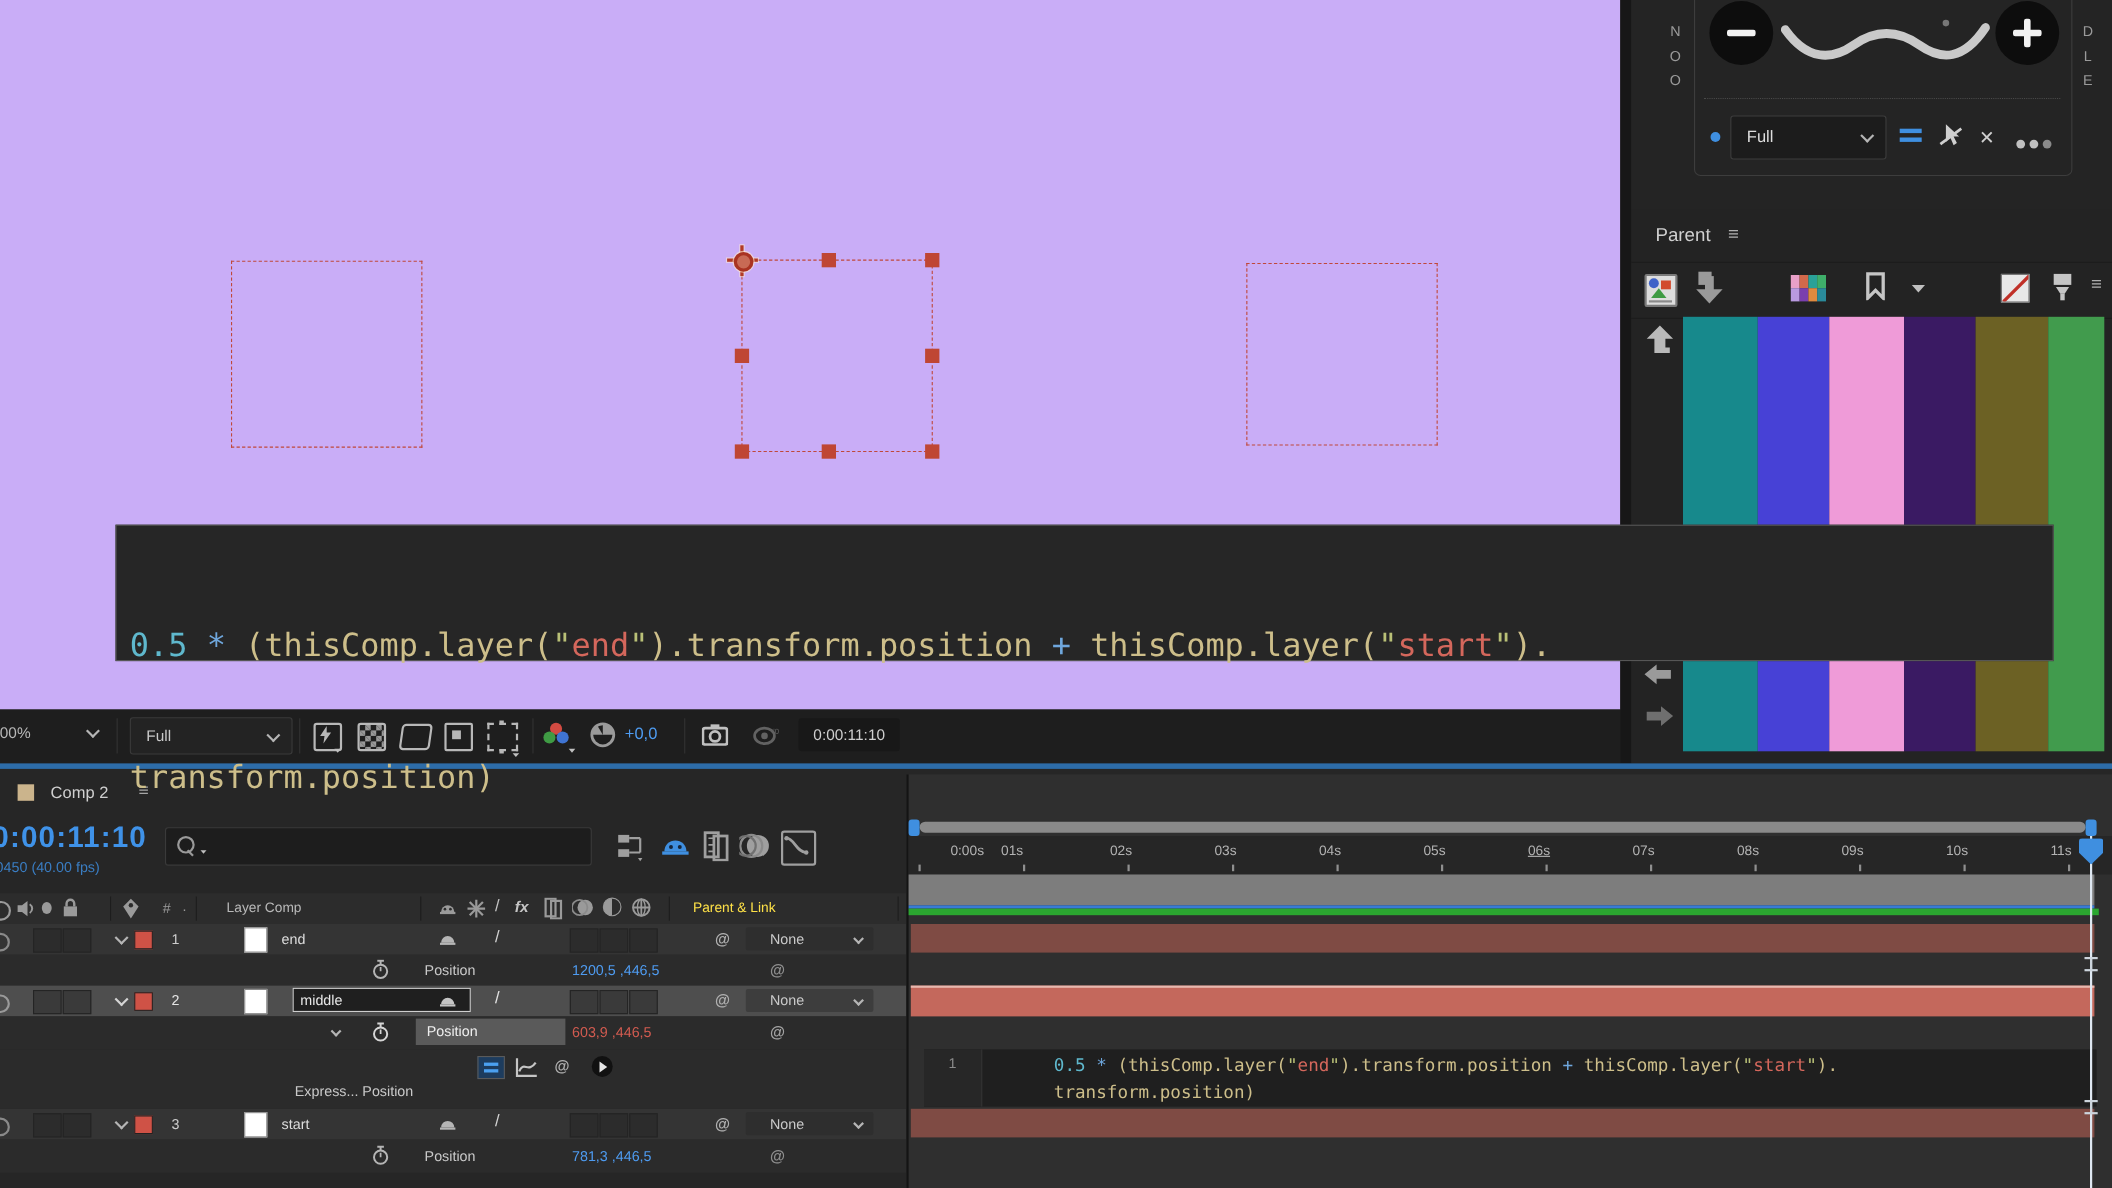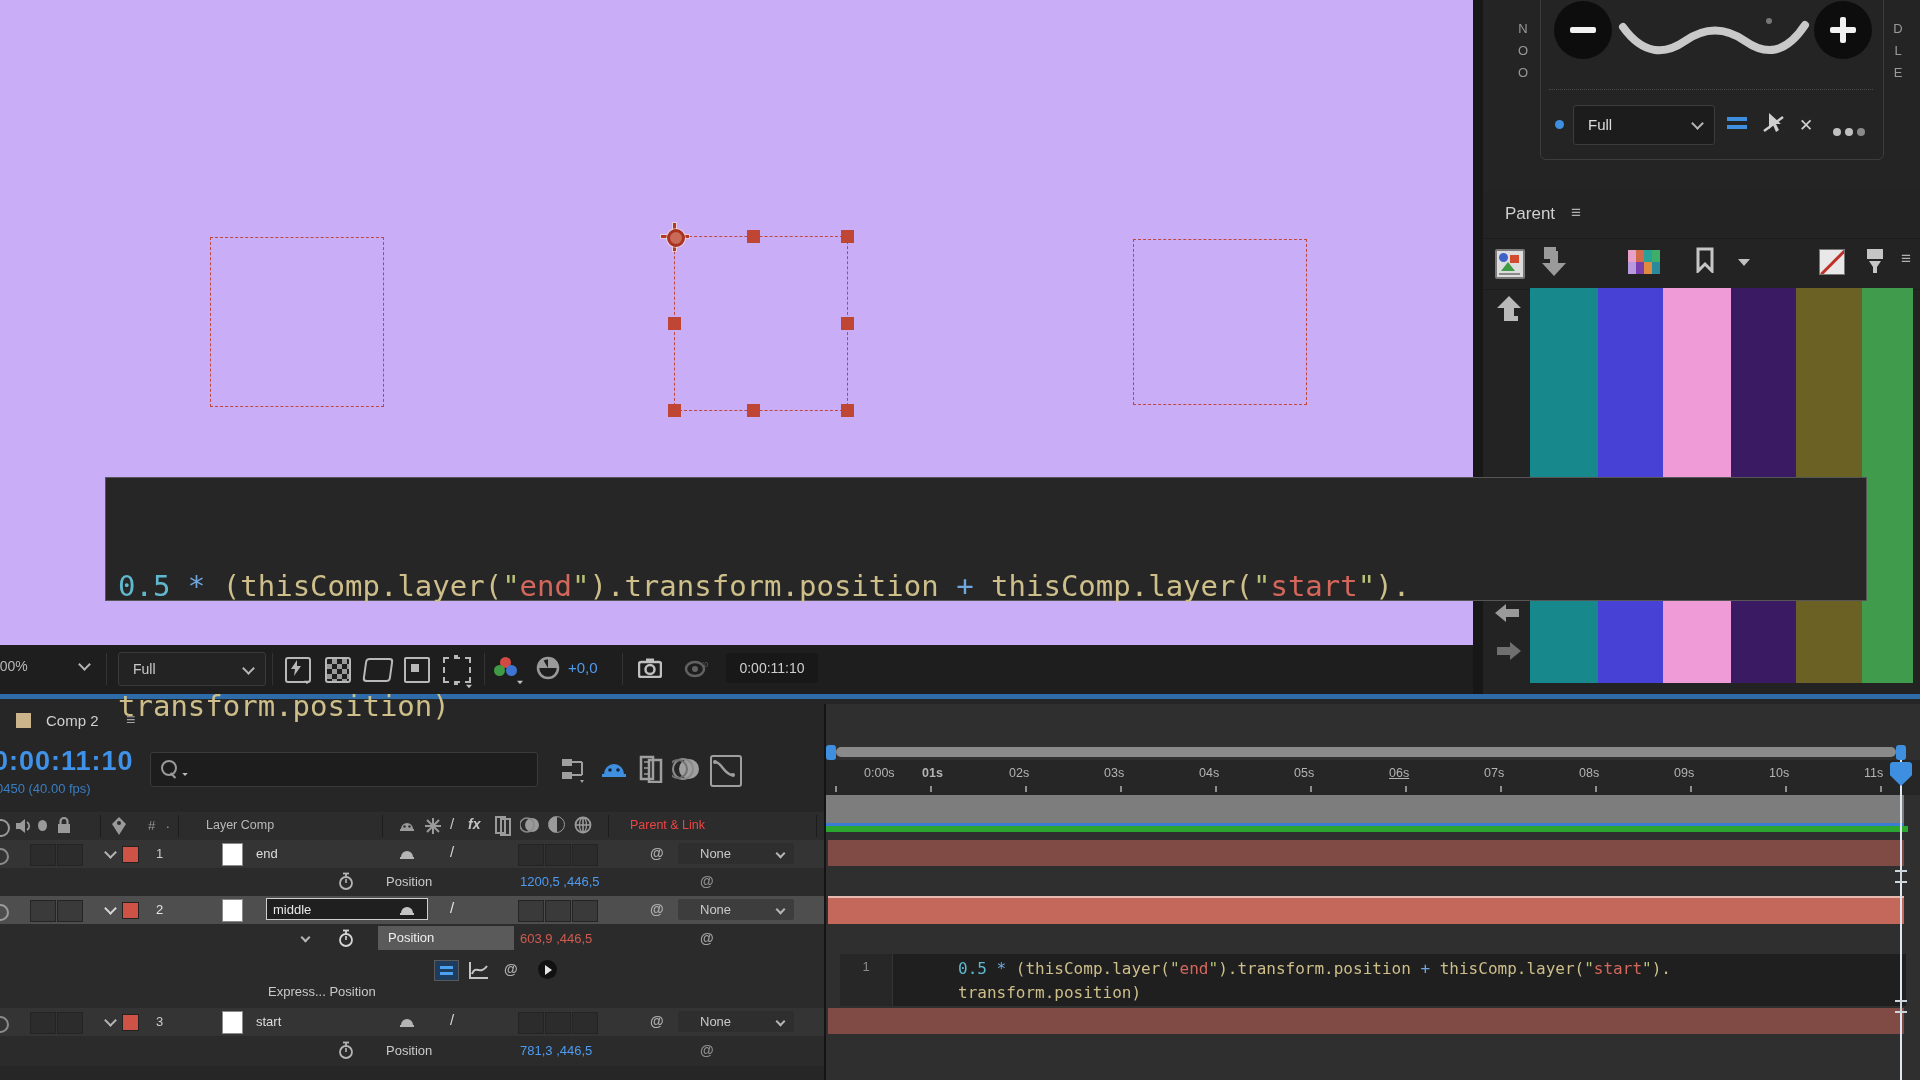--- a/index.html
+++ b/index.html
@@ -379,21 +379,21 @@
       <div class="abs" style="left:548px;top:4px;width:15px;height:15px;border:1.6px solid #9a9a9a;border-radius:50%;background:linear-gradient(90deg,#9a9a9a 50%,transparent 50%);"></div>
       <div class="abs" style="left:574px;top:4px;">
         <svg width="18" height="18" viewBox="0 0 18 18">
             <circle cx="9" cy="9" r="7.5" fill="none" stroke="#9a9a9a" stroke-width="1.8"></circle>
             <line x1="1.5" y1="9" x2="16.5" y2="9" stroke="#9a9a9a" stroke-width="1.6"></line>
             <line x1="9" y1="1.5" x2="9" y2="16.5" stroke="#9a9a9a" stroke-width="1.6"></line>
             <ellipse cx="9" cy="9" rx="3.5" ry="7.5" fill="none" stroke="#9a9a9a" stroke-width="1.3"></ellipse>
           </svg>
       </div>
       <div class="hdr-sep" style="left:608px;"></div>
-      <div class="abs" style="left:630px;top:6px;color:#ef4444;font-size:12.5px;">Parent &amp; Link</div>
+      <div class="abs" style="left:630px;top:6px;color:#fde047;font-size:12.5px;">Parent &amp; Link</div>
       <div class="hdr-sep" style="left:816px;"></div>
     </div>
 
     <div class="row" style="top:136px;height:28px;background:#343434;">
       <div class="abs" style="left:-8px;top:8px;width:13px;height:13px;border:2px solid #8a8a8a;border-radius:50%;"></div>
       <div class="cellbox" style="left:30px;top:4px;"></div>
       <div class="cellbox" style="left:57px;top:4px;"></div>
       <span class="chev" style="position:absolute;left:106px;top:8px;"></span>
       <div class="swatch-red" style="left:122px;top:6px;"></div>
       <div class="abs" style="left:156px;top:6px;color:#ccc;">1</div>
@@ -527,21 +527,21 @@
 
     <div class="abs" id="graph" style="left:824px;top:0;width:1096px;height:376px;background:#2f2f2f;border-left:2px solid #141414;">
 
       <div class="abs" style="left:10px;top:43px;width:1060px;height:10px;background:#8a8a8a;border-radius:5px;"></div>
       <div class="abs" style="left:0;top:41px;width:10px;height:15px;background:#3f8fe0;border-radius:3px;"></div>
       <div class="abs" style="left:1070px;top:41px;width:10px;height:15px;background:#3f8fe0;border-radius:3px;"></div>
 
       <div class="abs" id="ruler" style="left:0;top:56px;width:1096px;height:35px;background:#262626;">
           <div class="rlabel" style="left: 2px; margin-left: 36px;">0:00s</div>
           <div class="rtick" style="left: 9px;"></div>
-          <div class="rlabel" style="left: 96px; font-weight: bold;">01s</div>
+          <div class="rlabel" style="left: 84px;">01s</div>
           <div class="rtick" style="left: 104px;"></div>
           <div class="rlabel" style="left: 183px;">02s</div>
           <div class="rtick" style="left: 199px;"></div>
           <div class="rlabel" style="left: 278px;">03s</div>
           <div class="rtick" style="left: 294px;"></div>
           <div class="rlabel" style="left: 373px;">04s</div>
           <div class="rtick" style="left: 389px;"></div>
           <div class="rlabel" style="left: 468px;">05s</div>
           <div class="rtick" style="left: 484px;"></div>
           <div class="rlabel" style="left: 563px; text-decoration: underline;">06s</div>

